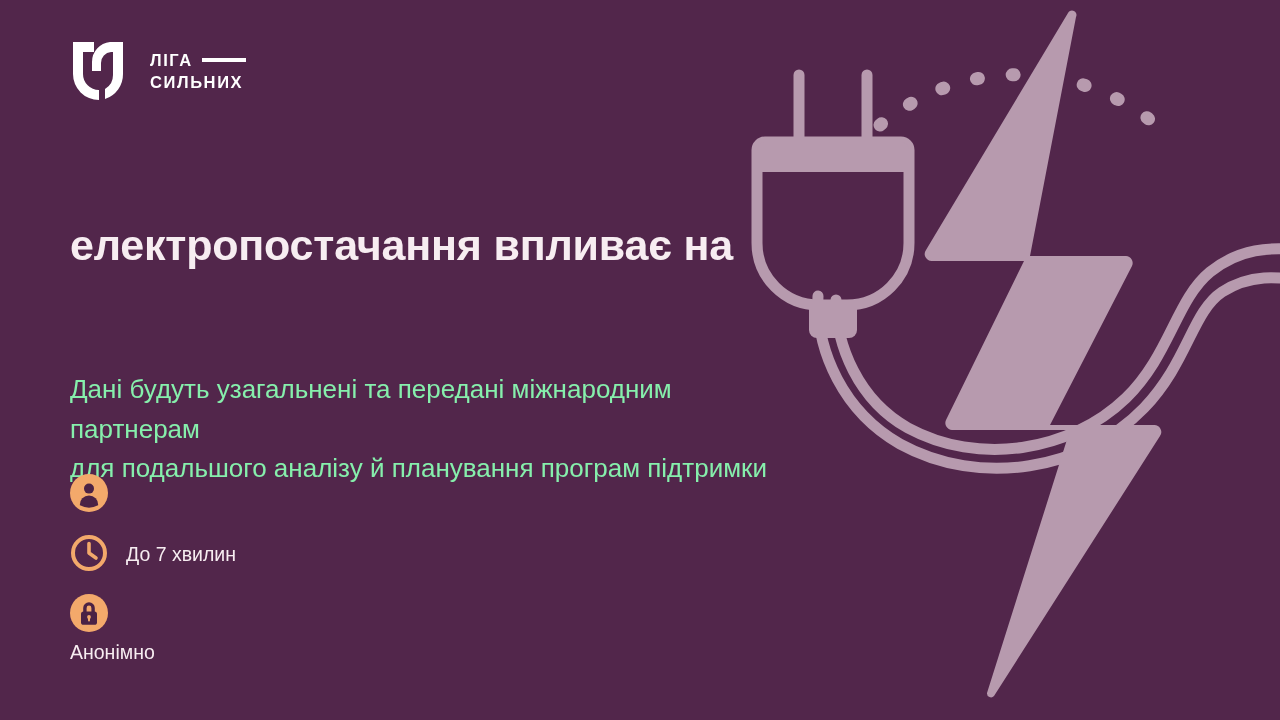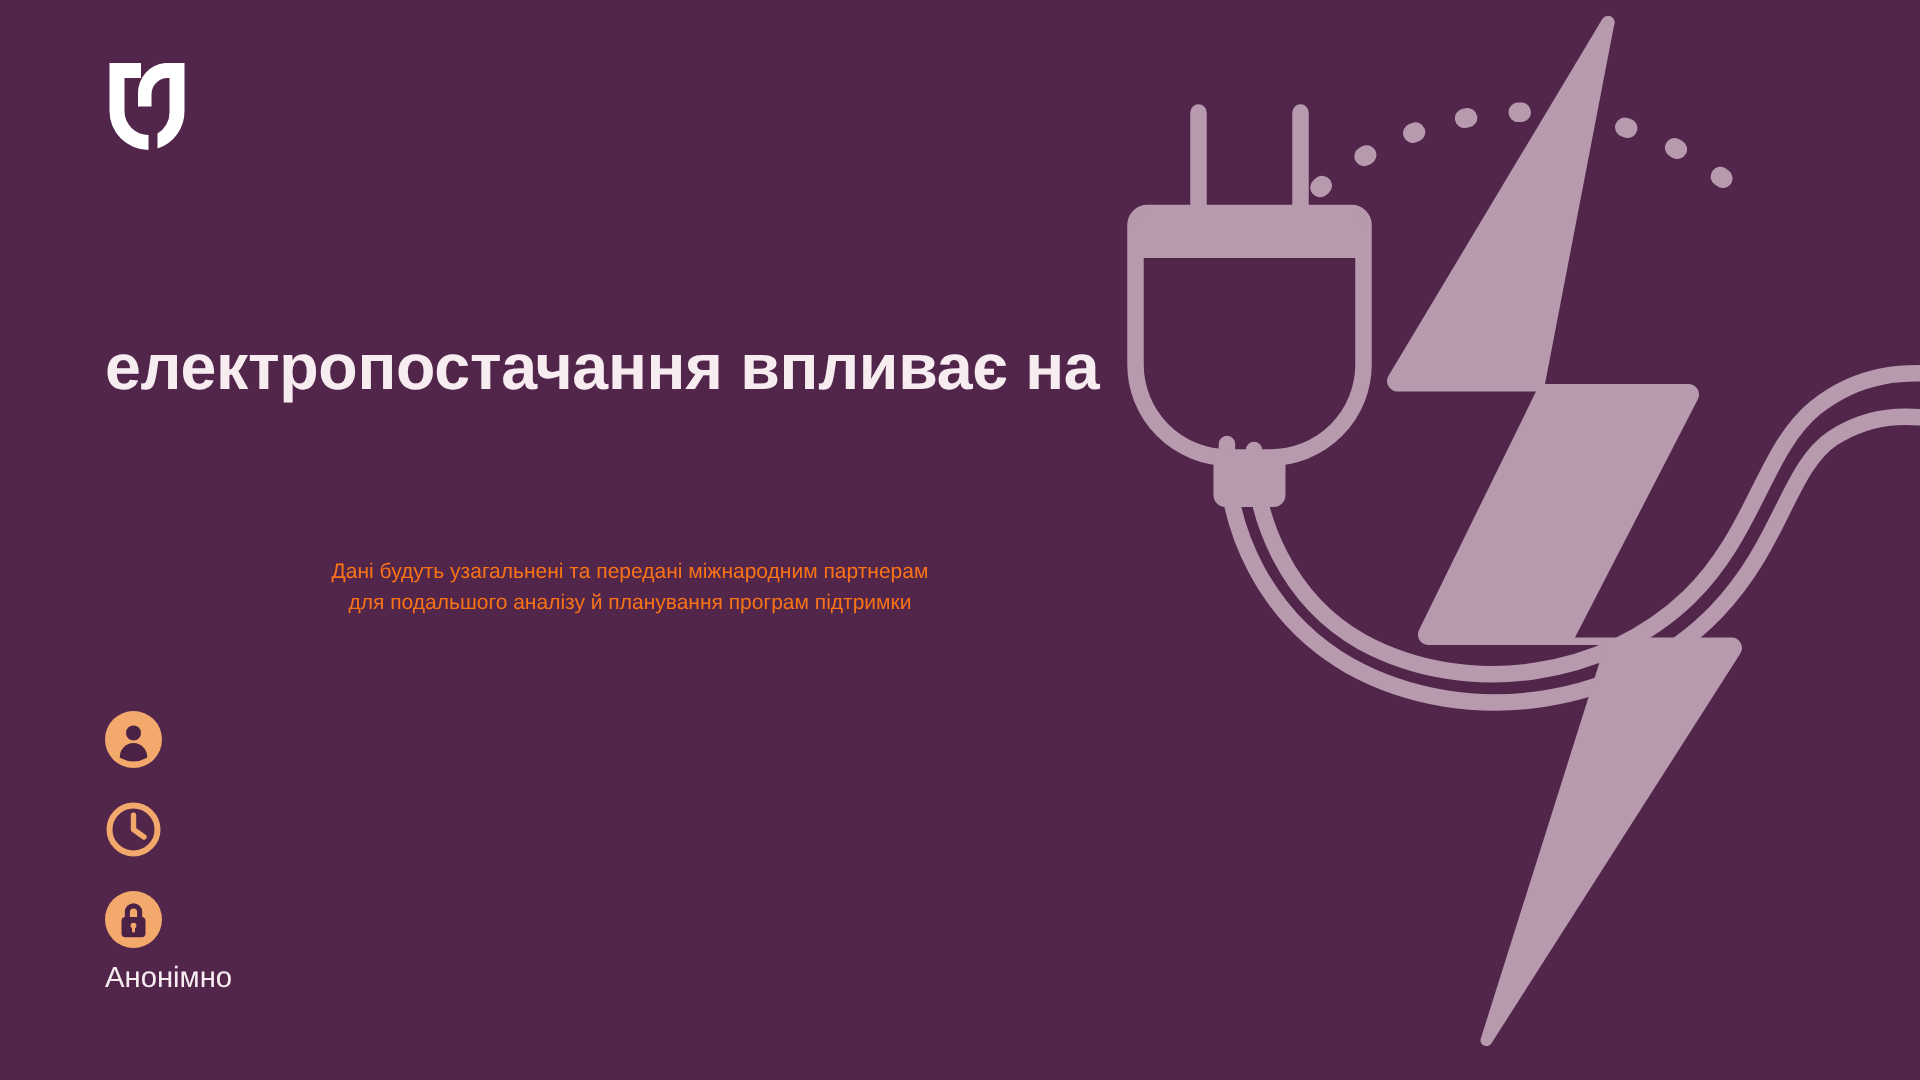--- a/index.html
+++ b/index.html
@@ -73,25 +73,24 @@
     font-weight:bold;
     line-height:1.33;
     letter-spacing:-0.2px;
   }
 
   
   .subtitle {
     position:absolute;
     left:70px; top:370px;
     width:700px;
-    color:#f97316;
-    font-size:14px;
+    color:#86efac;
+    font-size:26px;
     font-weight:normal;
     line-height:1.52;
-    text-align:center;
   }
 
   
   .features {
     position:absolute;
     left:70px; top:474px;
     width:520px;
   }
   .feature-row {
     display:flex;
@@ -143,20 +142,27 @@
 
       <path d="M 328 13 L 186 250 A 7 7 0 0 0 192 261 L 284 261 L 206 420 A 7 7 0 0 0 212 430 L 330 430 L 247 693 A 4 4 0 0 0 254 696 L 420 436 A 7 7 0 0 0 414 425 L 310 425 L 392 266 A 7 7 0 0 0 386 256 L 290 256 L 336 17 A 4 4 0 0 0 328 13 Z" fill="#B79AAE"></path>
     </svg>
   </div>
 
   <div class="logo">
     <svg class="logo-mark" viewBox="0 0 66 66">
       <path d="M3 4 L24 4 L24 14 L13 14 L13 36 A16 16 0 0 0 29 52 L29 62 A26 26 0 0 1 3 36 Z" fill="#FFFFFF"></path>
       <path d="M31 4 L53 4 L53 36 A26 26 0 0 1 35 61 L35 51 A16 16 0 0 0 43 37 L43 14 L41 14 A11 11 0 0 0 31 25 L31 33 L22 33 L22 24 A20 20 0 0 1 40 4 Z" fill="#FFFFFF"></path>
     </svg>
+    <div class="logo-words">
+      <div class="logo-line1">
+        <span class="logo-text">ЛІГА</span>
+        <span class="logo-dash"></span>
+      </div>
+      <span class="logo-text">СИЛЬНИХ</span>
+    </div>
   </div>
 
   <h1 class="headline">
     <br>
     <span>електропостачання впливає на</span><br>
   </h1>
 
   <p class="subtitle">
     <span>Дані будуть узагальнені та передані міжнародним партнерам</span><br>
     <span>для подальшого аналізу й планування програм підтримки</span>
@@ -174,20 +180,21 @@
       </span>
     </div>
 
     <div class="feature-row single">
       <span class="feature-icon">
         <svg viewBox="0 0 38 38">
           <circle cx="19" cy="19" r="16" fill="none" stroke="#F3A96B" stroke-width="4"></circle>
           <path d="M19 9.5 L19 19 L26 24" fill="none" stroke="#F3A96B" stroke-width="3.6" stroke-linecap="round" stroke-linejoin="round"></path>
         </svg>
       </span>
+      <span class="feature-text">До 7 хвилин</span>
     </div>
 
     <div class="feature-row single">
       <span class="feature-icon">
         <svg viewBox="0 0 38 38">
           <circle cx="19" cy="19" r="19" fill="#F3A96B"></circle>
           <path d="M19 8.2 A 5.8 5.8 0 0 0 13.2 14 L 13.2 18 L 16.6 18 L 16.6 14 A 2.4 2.4 0 0 1 21.4 14 L 21.4 18 L 24.8 18 L 24.8 14 A 5.8 5.8 0 0 0 19 8.2 Z" fill="#4B2245"></path>
           <rect x="11" y="17.4" width="16" height="13.4" rx="2.6" fill="#4B2245"></rect>
           <circle cx="19" cy="23" r="1.9" fill="#F3A96B"></circle>
           <rect x="18" y="23" width="2" height="4.6" rx="1" fill="#F3A96B"></rect>

